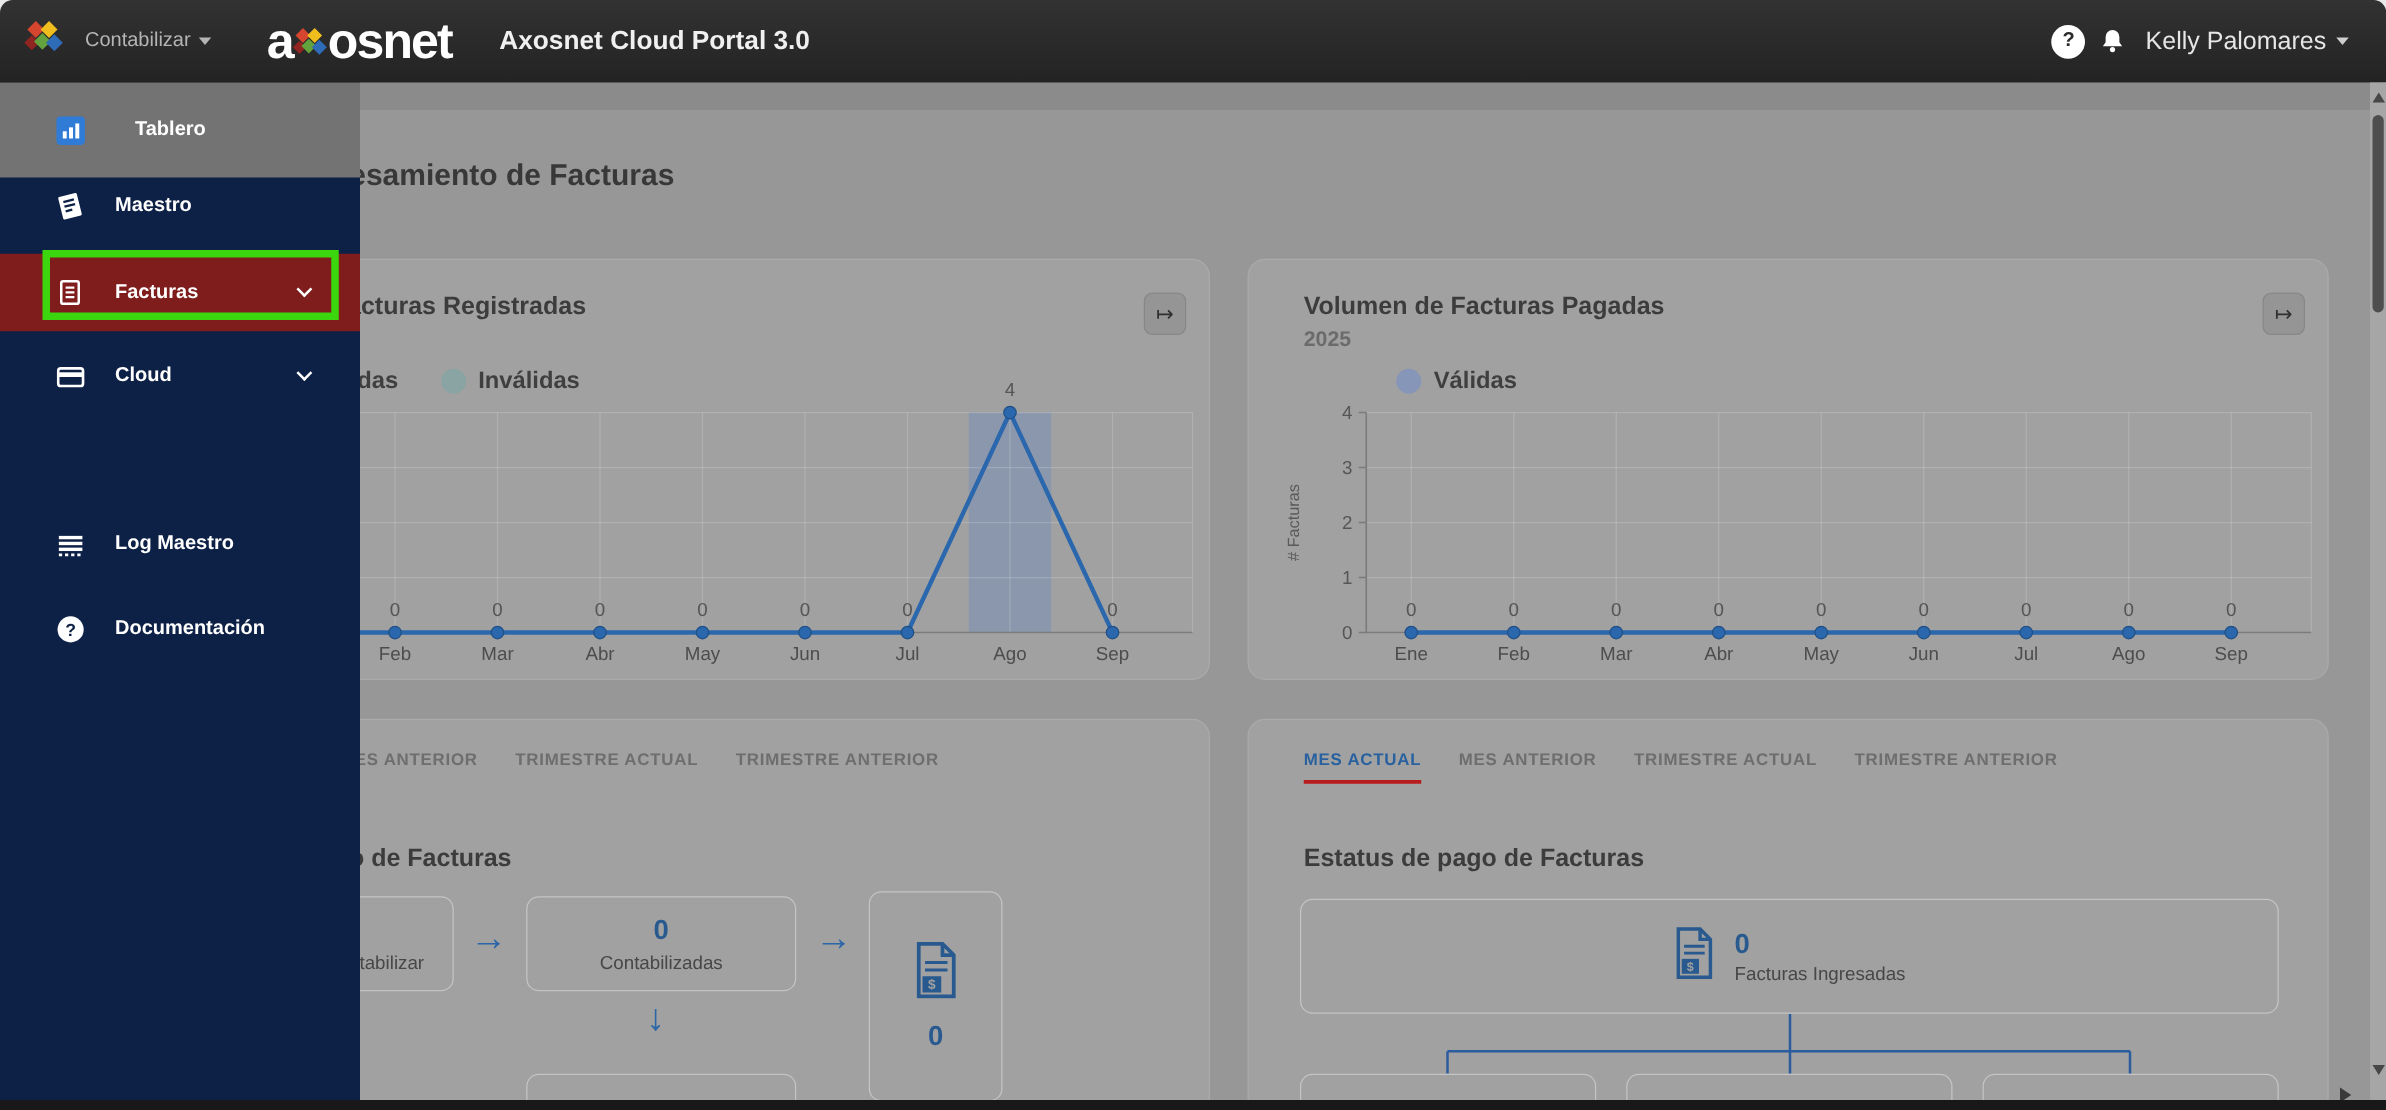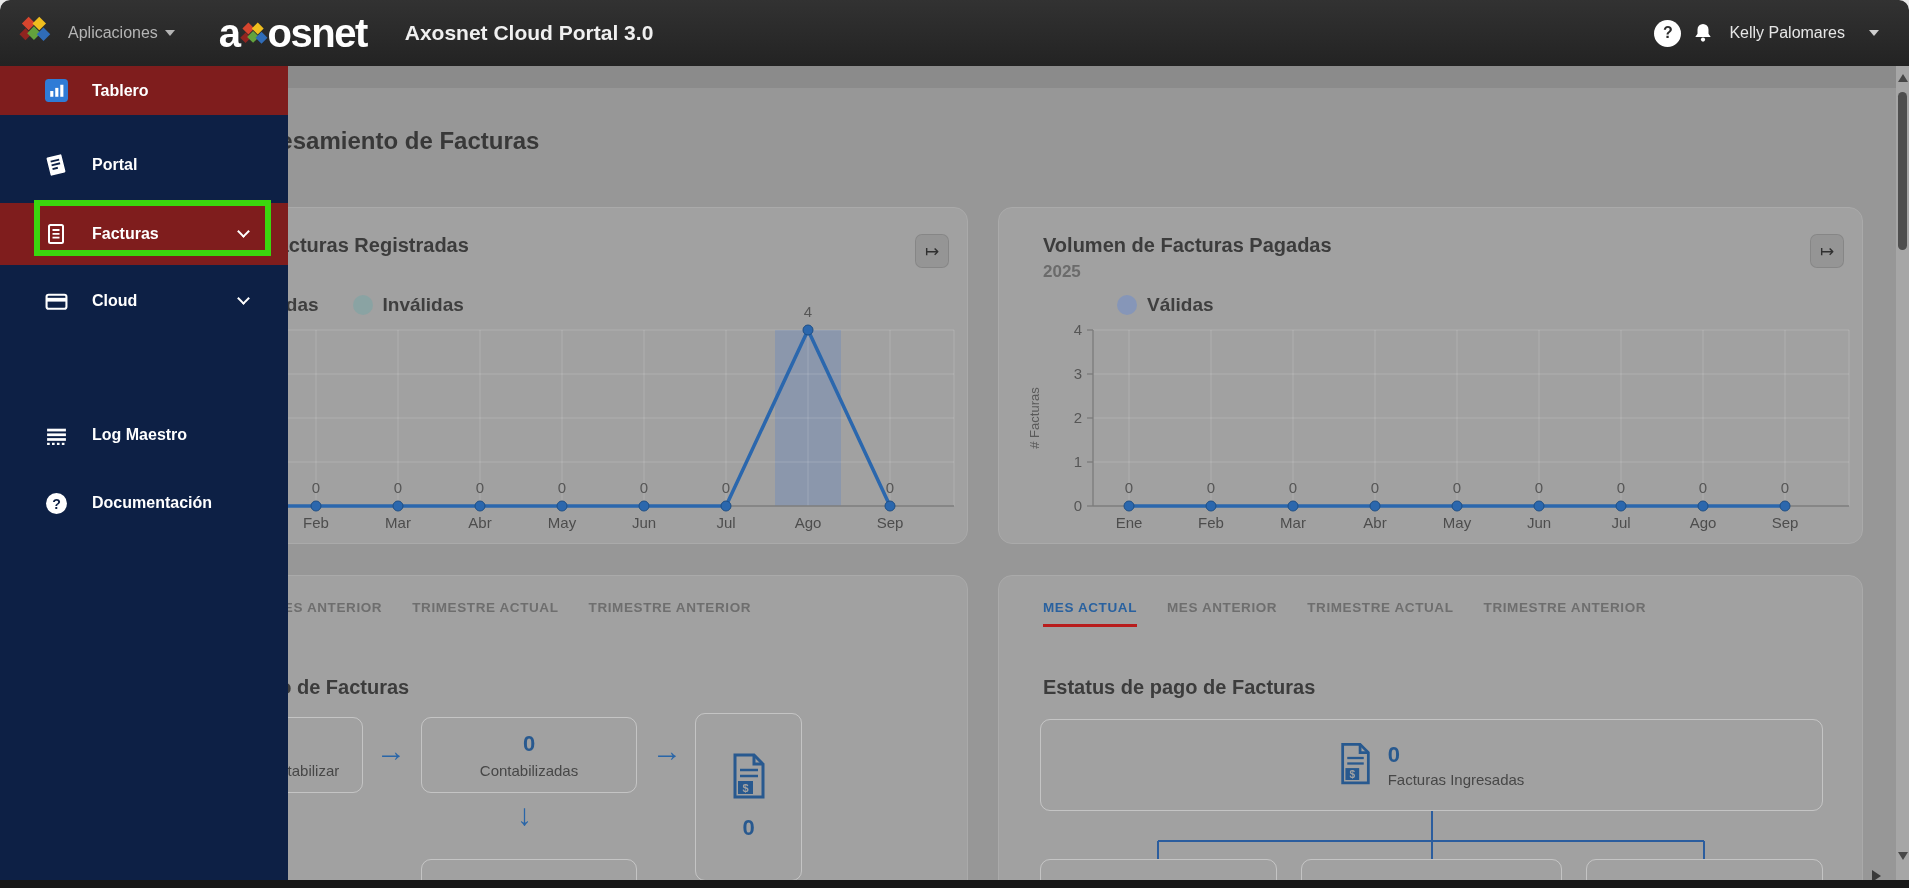--- a/index.html
+++ b/index.html
@@ -15,21 +15,21 @@
   .caret{width:0;height:0;border-left:5px solid transparent;border-right:5px solid transparent;
          border-top:6px solid #b5b5b5;display:inline-block;}
   .brand{margin-left:44px;display:flex;align-items:center;color:#fff;font-weight:bold;
          font-size:40px;letter-spacing:-1.5px;}
   .brand svg{margin:4px -1px 0 -1px;}
   .product{margin-left:38px;color:#f0f0f0;font-size:21px;font-weight:600;}
   .nav-spacer{flex:1;}
   .help-btn{width:27px;height:27px;border-radius:50%;background:#fff;color:#2b2b2b;font-weight:bold;
             font-size:16px;display:flex;align-items:center;justify-content:center;cursor:pointer;}
   .bell-btn{margin-left:10px;cursor:pointer;display:flex;align-items:center;}
-  .user{margin-left:14px;margin-right:30px;color:#e6e6e6;font-size:16px;display:flex;align-items:center;gap:24px;cursor:pointer;}
+  .user{margin-left:14px;margin-right:30px;color:#e6e6e6;font-size:20px;display:flex;align-items:center;gap:8px;cursor:pointer;}
   .user .caret{border-top-color:#cfcfcf;}
   
   .strip{position:absolute;left:288px;top:66px;width:1608px;height:22px;background:#8b8b8b;}
   .page-title{position:absolute;left:226px;top:127px;font-size:24px;font-weight:bold;color:#383838;z-index:5;}
   .card{position:absolute;background:#a1a1a1;border:1px solid #aaaaaa;border-radius:14px;z-index:2;}
   #card-registradas{left:103px;top:207px;width:865px;height:337px;}
   #card-pagadas{left:998px;top:207px;width:865px;height:337px;}
   #card-procesamiento{left:103px;top:575px;width:865px;height:310px;border-radius:14px 14px 0 0;}
   #card-estatus{left:998px;top:575px;width:865px;height:310px;border-radius:14px 14px 0 0;}
   .card-title{position:absolute;left:44px;top:26px;font-size:20px;font-weight:bold;color:#3c3c3c;white-space:nowrap;}
@@ -85,21 +85,21 @@
     <span class="pinwheel">
       <svg width="34" height="36" viewBox="0 0 32 32">
         <rect x="5.5" y="4.5" width="9" height="9" fill="#d6452e" transform="rotate(45 10 9)"></rect>
         <rect x="15.5" y="4.5" width="9" height="9" fill="#efbe1e" transform="rotate(45 20 9)"></rect>
         <rect x="3" y="15" width="8" height="8" fill="#8f2420" transform="rotate(45 7 19)"></rect>
         <rect x="10.5" y="13.5" width="9" height="9" fill="#63a23d" transform="rotate(45 15 18)"></rect>
         <rect x="19.5" y="14.5" width="9" height="9" fill="#2f6cb8" transform="rotate(45 24 19)"></rect>
       </svg>
     </span>
     <span class="apps">
-      <span>Aplicaciones</span>
+      <span>Contabilizar</span>
       <span class="caret"></span>
     </span>
     <span class="brand">
       <span>a</span>
       <svg width="30" height="30" viewBox="0 0 32 32">
         <rect x="5.5" y="4.5" width="9" height="9" fill="#d6452e" transform="rotate(45 10 9)"></rect>
         <rect x="15.5" y="4.5" width="9" height="9" fill="#efbe1e" transform="rotate(45 20 9)"></rect>
         <rect x="3" y="15" width="8" height="8" fill="#8f2420" transform="rotate(45 7 19)"></rect>
         <rect x="10.5" y="13.5" width="9" height="9" fill="#63a23d" transform="rotate(45 15 18)"></rect>
         <rect x="19.5" y="14.5" width="9" height="9" fill="#2f6cb8" transform="rotate(45 24 19)"></rect>
@@ -336,21 +336,21 @@
       <line x1="159" y1="30" x2="159" y2="48" stroke="#2b5d9e" stroke-width="2"></line>
       <line x1="433" y1="30" x2="433" y2="48" stroke="#2b5d9e" stroke-width="2"></line>
       <line x1="705" y1="30" x2="705" y2="48" stroke="#2b5d9e" stroke-width="2"></line>
     </svg>
     <div class="empty-box" style="left:41px;width:237px;"></div>
     <div class="empty-box" style="left:302px;width:261px;"></div>
     <div class="empty-box" style="left:587px;width:237px;"></div>
   </div>
 
   <div class="sidebar" id="sidebar">
-      <div class="nav-item" style="top: 0px; height: 49px; background: #7f1d1d;">
+      <div class="nav-item" style="top: 0px; height: 76px; background: #737373; gap: 16px;">
         <span class="nav-ico">
           <svg width="23" height="23" viewBox="0 0 22 22">
             <rect width="22" height="22" rx="3.5" fill="#2f7bd6"></rect>
             <rect x="5" y="11.5" width="3" height="5.5" fill="#fff"></rect>
             <rect x="9.8" y="8.5" width="3" height="8.5" fill="#fff"></rect>
             <rect x="14.6" y="5.5" width="3" height="11.5" fill="#fff"></rect>
           </svg>
         </span>
         <span>Tablero</span>
       </div>
@@ -358,21 +358,21 @@
         <span class="nav-ico">
           <svg width="24" height="24" viewBox="0 0 22 22">
             <g transform="rotate(-14 11 11)">
               <rect x="4" y="2.5" width="14" height="17" rx="1" fill="#fff"></rect>
               <rect x="7" y="6" width="8" height="1.7" fill="#0d2045"></rect>
               <rect x="7" y="9.5" width="8" height="1.7" fill="#0d2045"></rect>
               <rect x="7" y="13" width="5" height="1.7" fill="#0d2045"></rect>
             </g>
           </svg>
         </span>
-        <span>Portal</span>
+        <span>Maestro</span>
       </div>
       <div class="nav-item" style="top: 137px; height: 62px; background: #7f1d1d;">
         <span class="nav-ico">
           <svg width="22" height="22" viewBox="0 0 22 22">
             <rect x="4" y="2" width="14" height="18" rx="1.5" fill="none" stroke="#fff" stroke-width="2"></rect>
             <line x1="7.5" y1="7" x2="14.5" y2="7" stroke="#fff" stroke-width="1.8"></line>
             <line x1="7.5" y1="10.8" x2="14.5" y2="10.8" stroke="#fff" stroke-width="1.8"></line>
             <line x1="7.5" y1="14.6" x2="14.5" y2="14.6" stroke="#fff" stroke-width="1.8"></line>
           </svg>
         </span>

